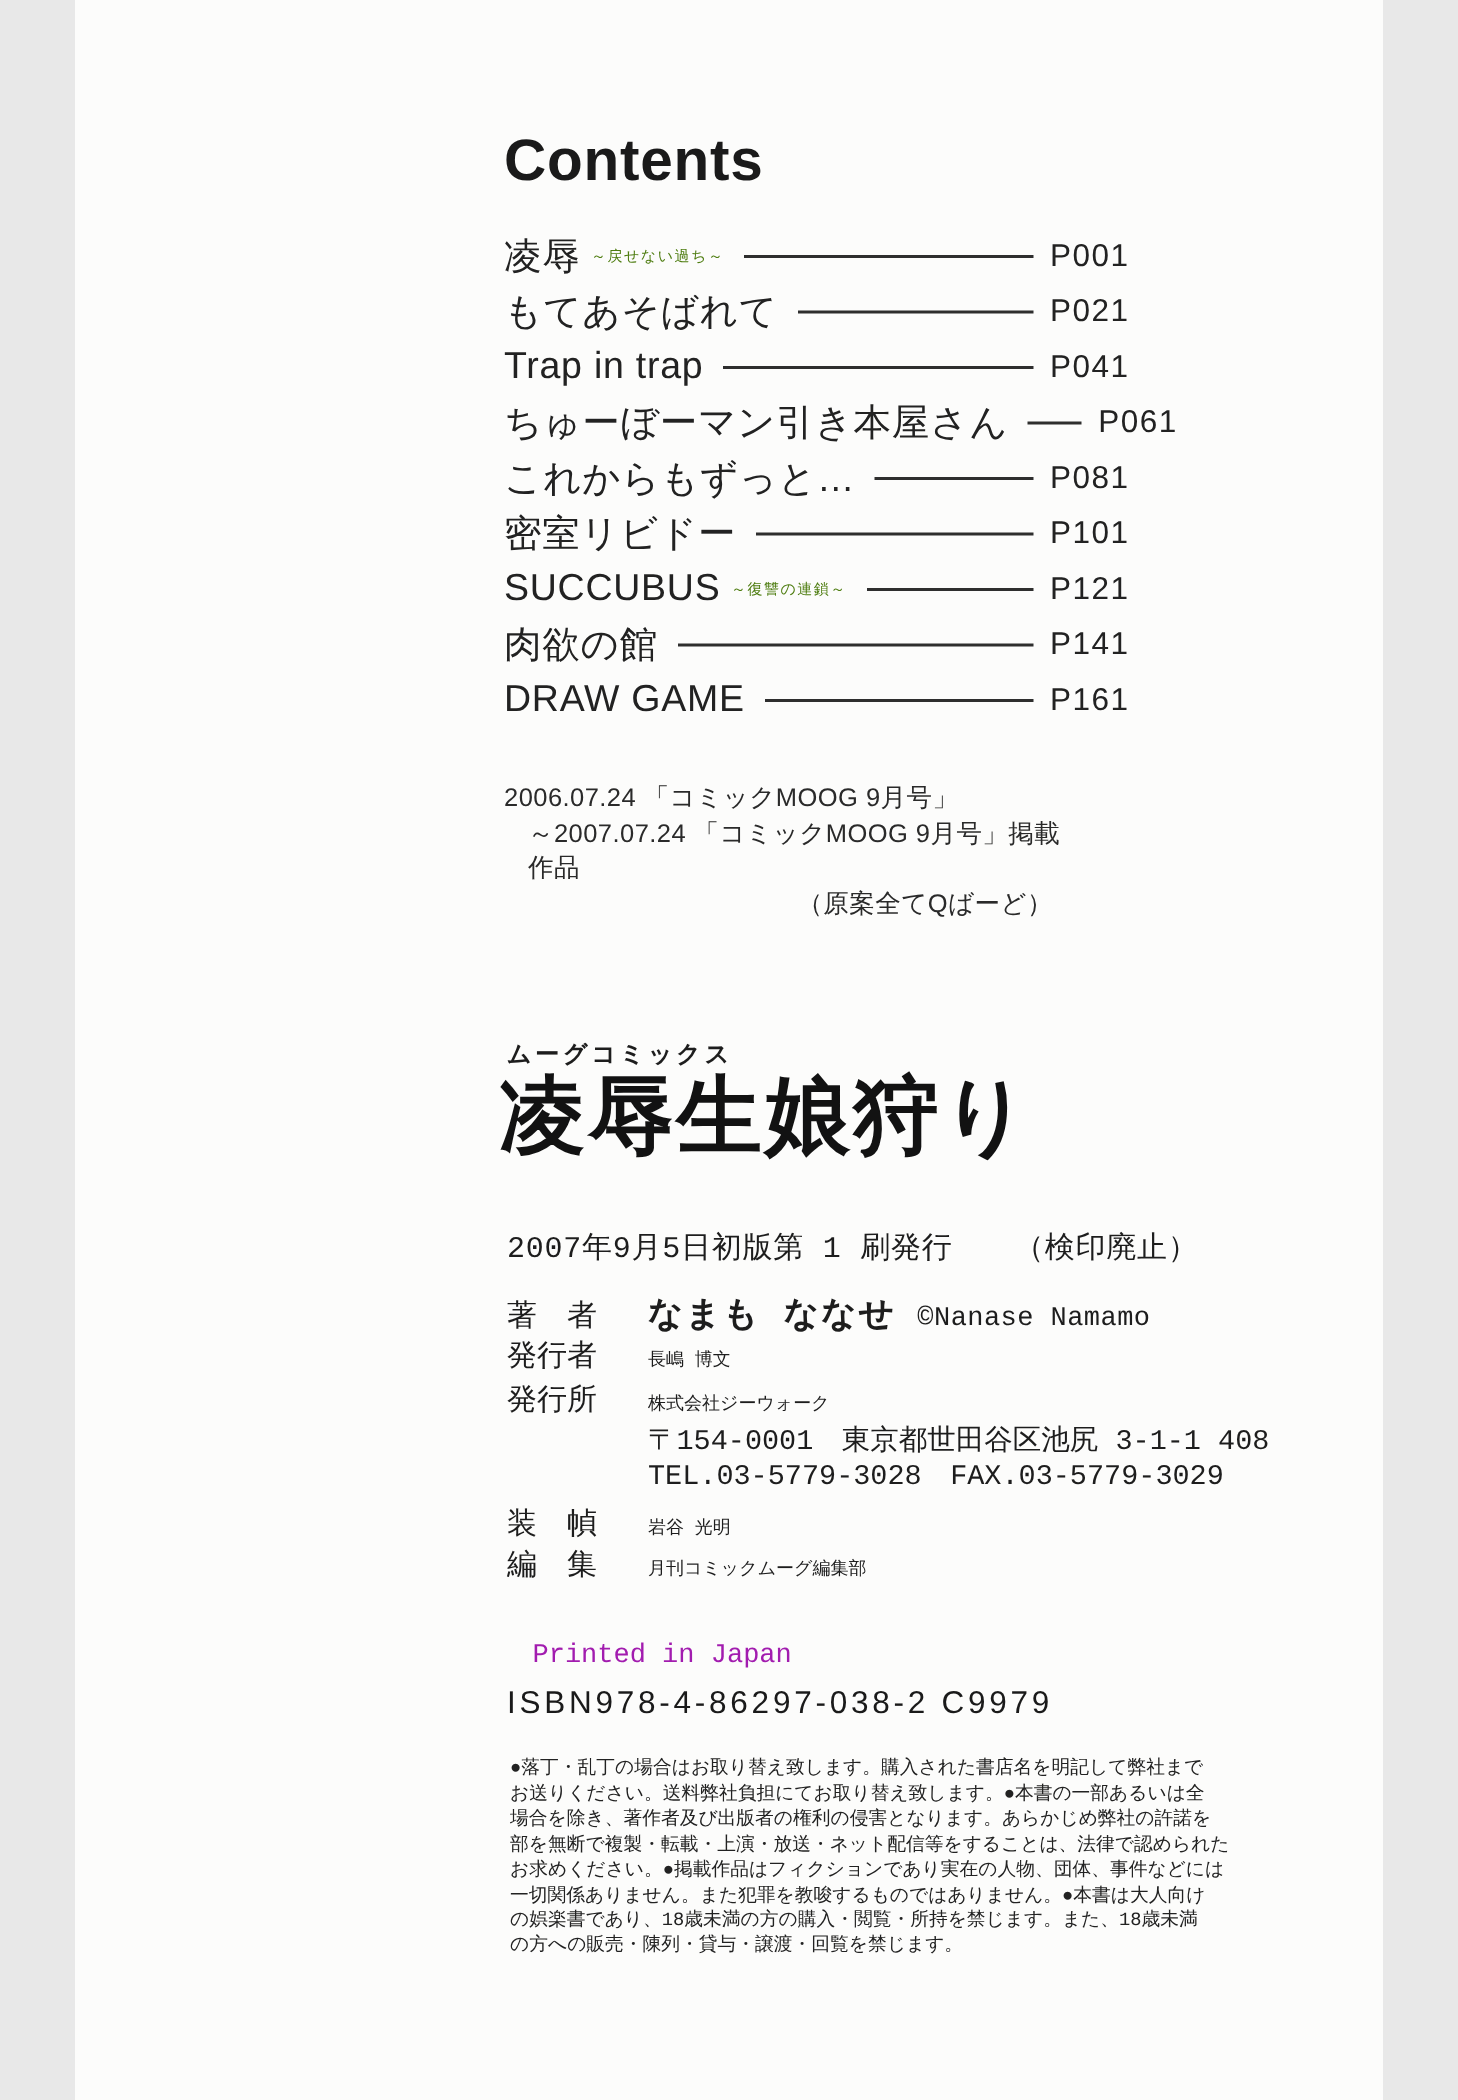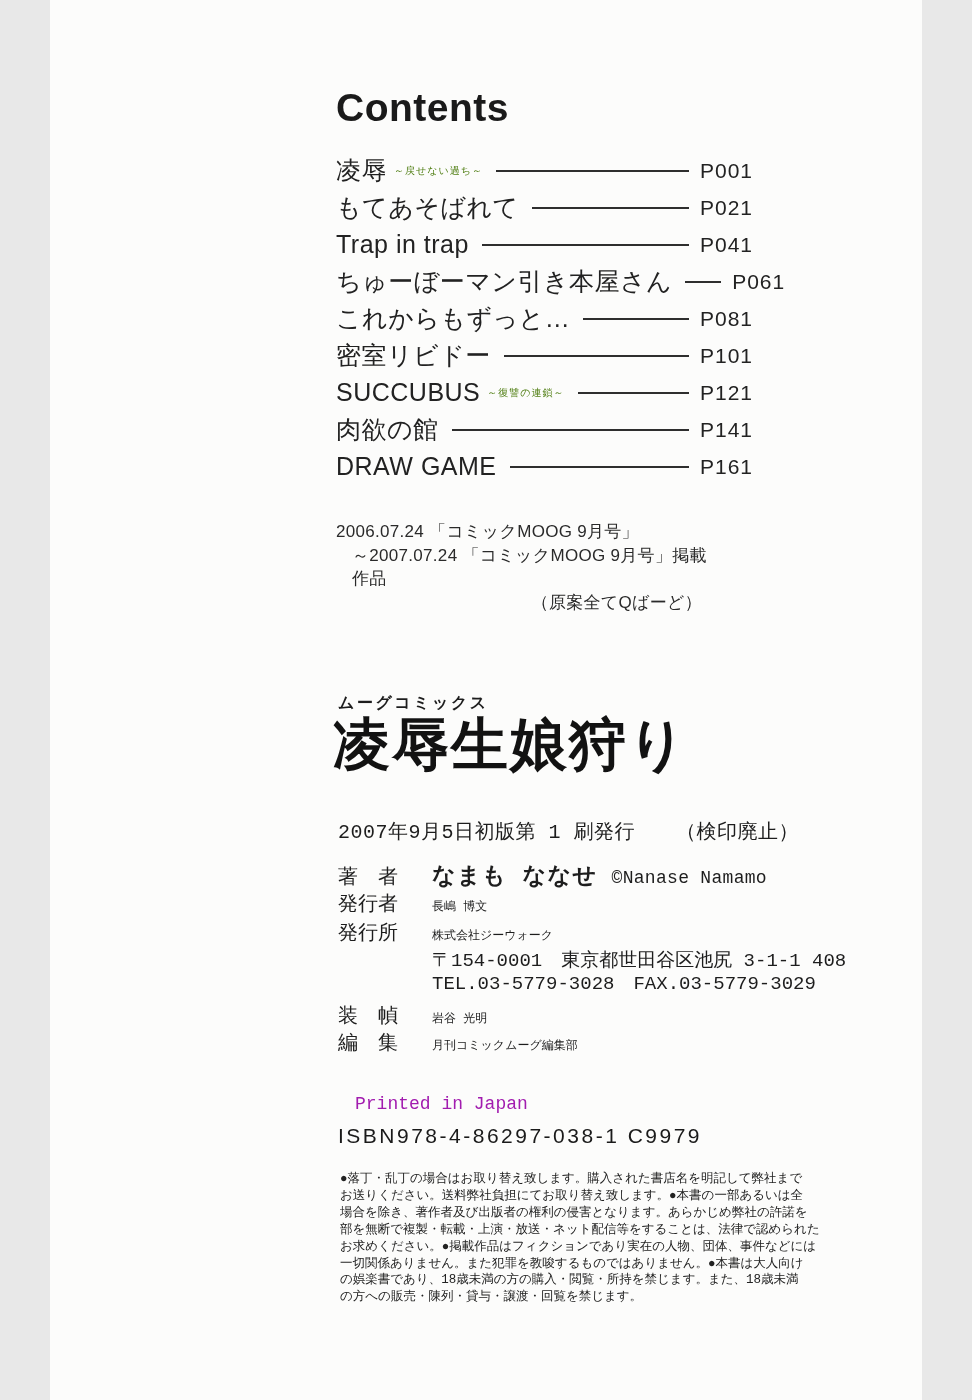--- a/index.html
+++ b/index.html
@@ -150,21 +150,21 @@
       <span class="col-label">装　幀</span>
       <span class="col-value">岩谷 光明</span>
     </div>
     <div class="col-row small">
       <span class="col-label">編　集</span>
       <span class="col-value">月刊コミックムーグ編集部</span>
     </div>
   </div>
 
   <div class="printed serif">Printed in Japan</div>
-  <div class="isbn">ISBN978-4-86297-038-1 C9979</div>
+  <div class="isbn">ISBN978-4-86297-038-2 C9979</div>
 
   <div class="fine-print serif">
     <div class="fp-line">●落丁・乱丁の場合はお取り替え致します。購入された書店名を明記して弊社まで</div>
     <div class="fp-line">お送りください。送料弊社負担にてお取り替え致します。●本書の一部あるいは全</div>
     <div class="fp-line">場合を除き、著作者及び出版者の権利の侵害となります。あらかじめ弊社の許諾を</div>
     <div class="fp-line">部を無断で複製・転載・上演・放送・ネット配信等をすることは、法律で認められた</div>
     <div class="fp-line">お求めください。●掲載作品はフィクションであり実在の人物、団体、事件などには</div>
     <div class="fp-line">一切関係ありません。また犯罪を教唆するものではありません。●本書は大人向け</div>
     <div class="fp-line">の娯楽書であり、18歳未満の方の購入・閲覧・所持を禁じます。また、18歳未満</div>
     <div class="fp-line">の方への販売・陳列・貸与・譲渡・回覧を禁じます。</div>

